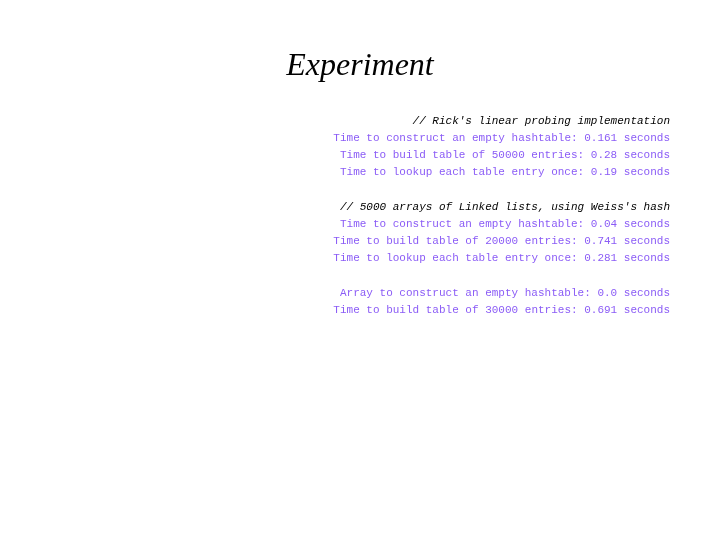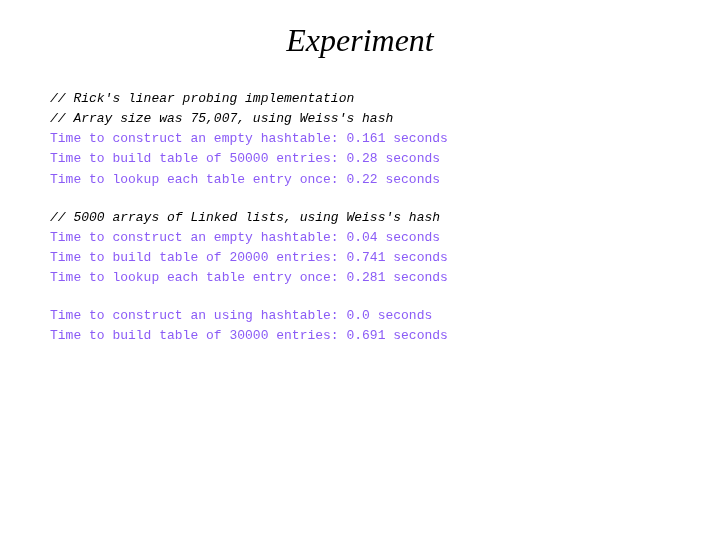--- a/index.html
+++ b/index.html
@@ -12,39 +12,40 @@
       width: 720px;
       height: 540px;
       background-color: #ffffff;
       font-family: 'Courier New', Courier, monospace;
       overflow: hidden;
     }
 
     .page-container {
       width: 720px;
       height: 540px;
-      padding: 22px 50px;
+      padding: 46px 50px;
       background: #ffffff;
     }
 
     .title {
       font-family: Georgia, 'Times New Roman', serif;
       font-size: 32px;
       font-style: italic;
       font-weight: normal;
       text-align: center;
       margin-bottom: 30px;
       color: #000000;
     }
 
     .code-block {
       font-family: 'Courier New', Courier, monospace;
-      font-size: 13px;
+      font-size: 11px;
       line-height: 1.55;
       color: #000000;
+      text-align: right;
     }
 
     .section {
       margin-bottom: 18px;
     }
 
     .comment-line {
       font-style: italic;
       color: #000000;
     }
@@ -58,31 +59,30 @@
 </head>
 <body>
 
 <div class="page-container">
   <h1 class="title">Experiment</h1>
 
   <div class="code-block">
 
     <div class="section">
       <div class="comment-line">// Rick's linear probing implementation</div>
-      <div class="comment-line">// Array size was 75,007, using Weiss's hash</div>
       <div class="data-line">Time to construct an empty hashtable: 0.161 seconds</div>
       <div class="data-line">Time to build table of 50000 entries: 0.28 seconds</div>
-      <div class="data-line">Time to lookup each table entry once: 0.22 seconds</div>
+      <div class="data-line">Time to lookup each table entry once: 0.19 seconds</div>
     </div>
 
     <div class="section">
       <div class="comment-line">// 5000 arrays of Linked lists, using Weiss's hash</div>
       <div class="data-line">Time to construct an empty hashtable: 0.04 seconds</div>
       <div class="data-line">Time to build table of 20000 entries: 0.741 seconds</div>
       <div class="data-line">Time to lookup each table entry once: 0.281 seconds</div>
     </div>
 
     <div class="section">
-      <div class="data-line">Time to construct an using hashtable: 0.0 seconds</div>
+      <div class="data-line">Array to construct an empty hashtable: 0.0 seconds</div>
       <div class="data-line">Time to build table of 30000 entries: 0.691 seconds</div>
     </div>
   </div>
 </div>
 
 </body></html>

